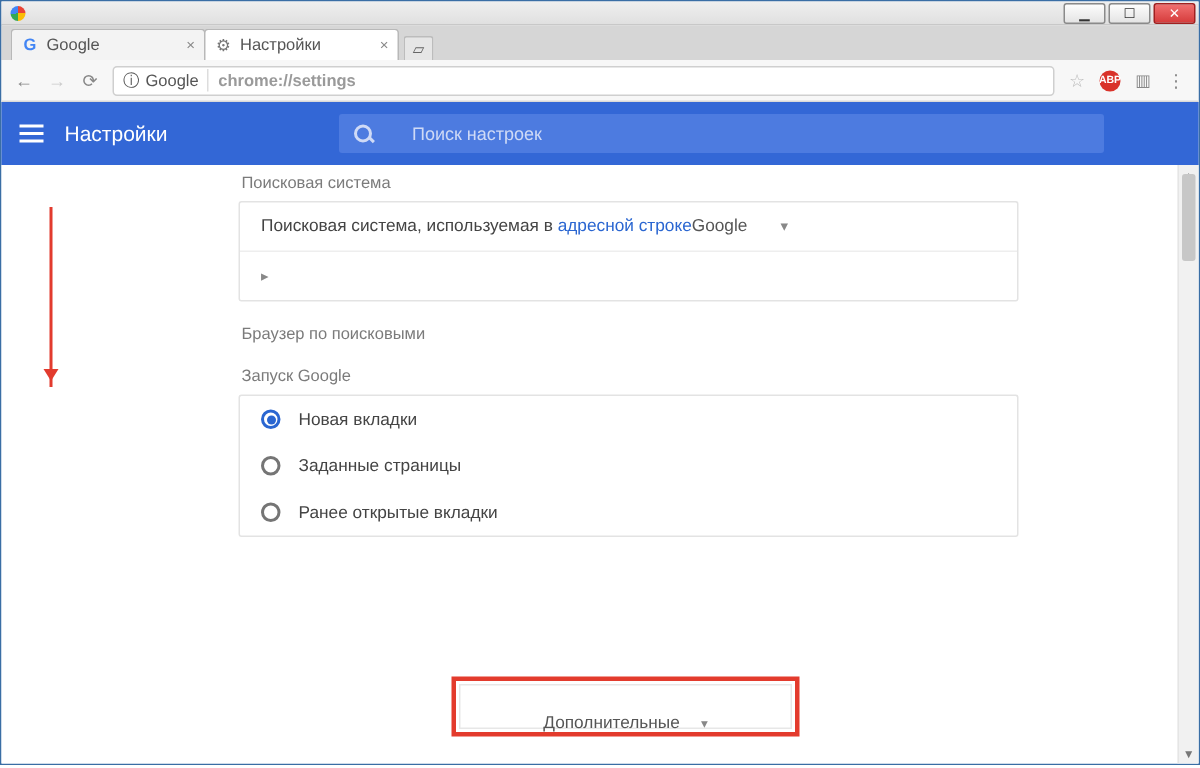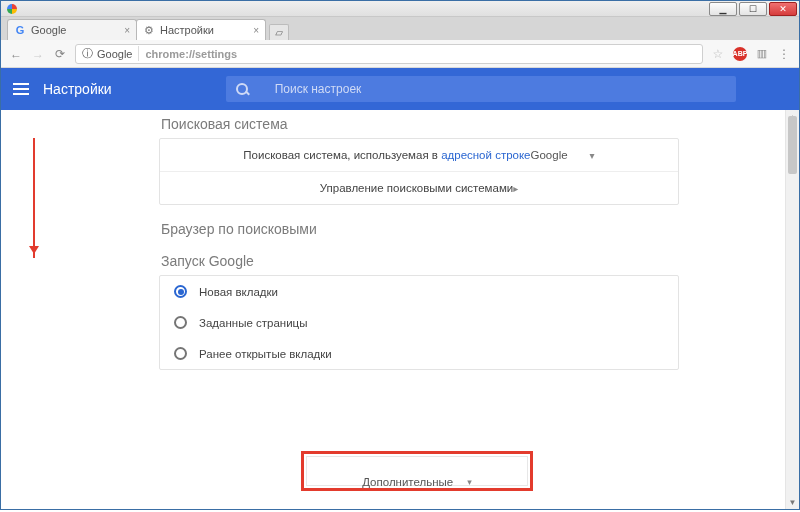--- a/index.html
+++ b/index.html
@@ -37,23 +37,23 @@
   .app-title { font-size:14px; }
   .searchbox { margin-left: 100px; flex:0 0 510px; height:26px; background:#4d7be0; border-radius:2px; display:flex; align-items:center; padding:0 10px; gap:10px; }
   .searchbox input { background:transparent; border:none; outline:none; color:#0f172a; font-size:12px; flex:1;padding-left:17px; }
   .searchbox input::placeholder { color:#cfdaf6; }
   .mag { width:12px; height:12px; border:2px solid #cfdaf6; border-radius:50%; position:relative; }
   .mag::after { content:""; position:absolute; width:5px; height:2px; background:#cfdaf6; transform:rotate(45deg); right:-4px; bottom:-1px; }
 
   
   .content { position:relative; height: calc(100% - 16px - 23px - 28px - 42px); background:#fff; overflow:hidden;}
   .col { width: 520px; margin-left: 158px; }
-  .section-label { font-size:14px; color:#7b7b7b; margin: 6px 0 6px 2px; }
+  .section-label { font-size:11px; color:#7b7b7b; margin: 6px 0 6px 2px; }
   .card { border:1px solid #e3e3e3; border-radius:2px; background:#fff; }
-  .row { display:flex; align-items:center; justify-content:center; padding: 10px 14px; font-size:11.5px; color:#444; }
+  .row { display:flex; align-items:center; justify-content:flex-start; padding: 10px 14px; font-size:11.5px; color:#444; }
   .row + .row { border-top:1px solid #eee; }
   .row .link { color:#2a66d1; }
   .row .chev { color:#888; font-size:10px; }
   .dropdown { display:flex; align-items:center; gap:22px; color:#555; font-size:11.5px;}
   .radio { width:13px; height:13px; border:2px solid #757575; border-radius:50%; display:inline-flex; align-items:center; justify-content:center; margin-right:12px;}
   .radio.checked { border-color:#2a66d1; }
   .radio.checked::after { content:""; width:6px; height:6px; background:#2a66d1; border-radius:50%; }
   .opt { display:flex; align-items:center; padding: 9px 14px; font-size:11.5px; color:#444; }
 
   
@@ -142,21 +142,20 @@
         <div class="row">
           <span>
             <span>Поисковая система, используемая в </span><span class="link">адресной строке</span>
           </span>
           <span class="dropdown">
             <span>Google</span>
             <span class="chev">▾</span>
           </span>
         </div>
         <div class="row">
-          <span>Управление поисковыми системами</span>
           <span class="chev">▸</span>
         </div>
       </div>
 
       <div class="section-label" style="margin-top:16px">Браузер по поисковыми</div>
 
       <div class="section-label" style="margin-top:16px">Запуск Google</div>
       <div class="card">
         <label class="opt">
           <span class="radio checked"></span>

